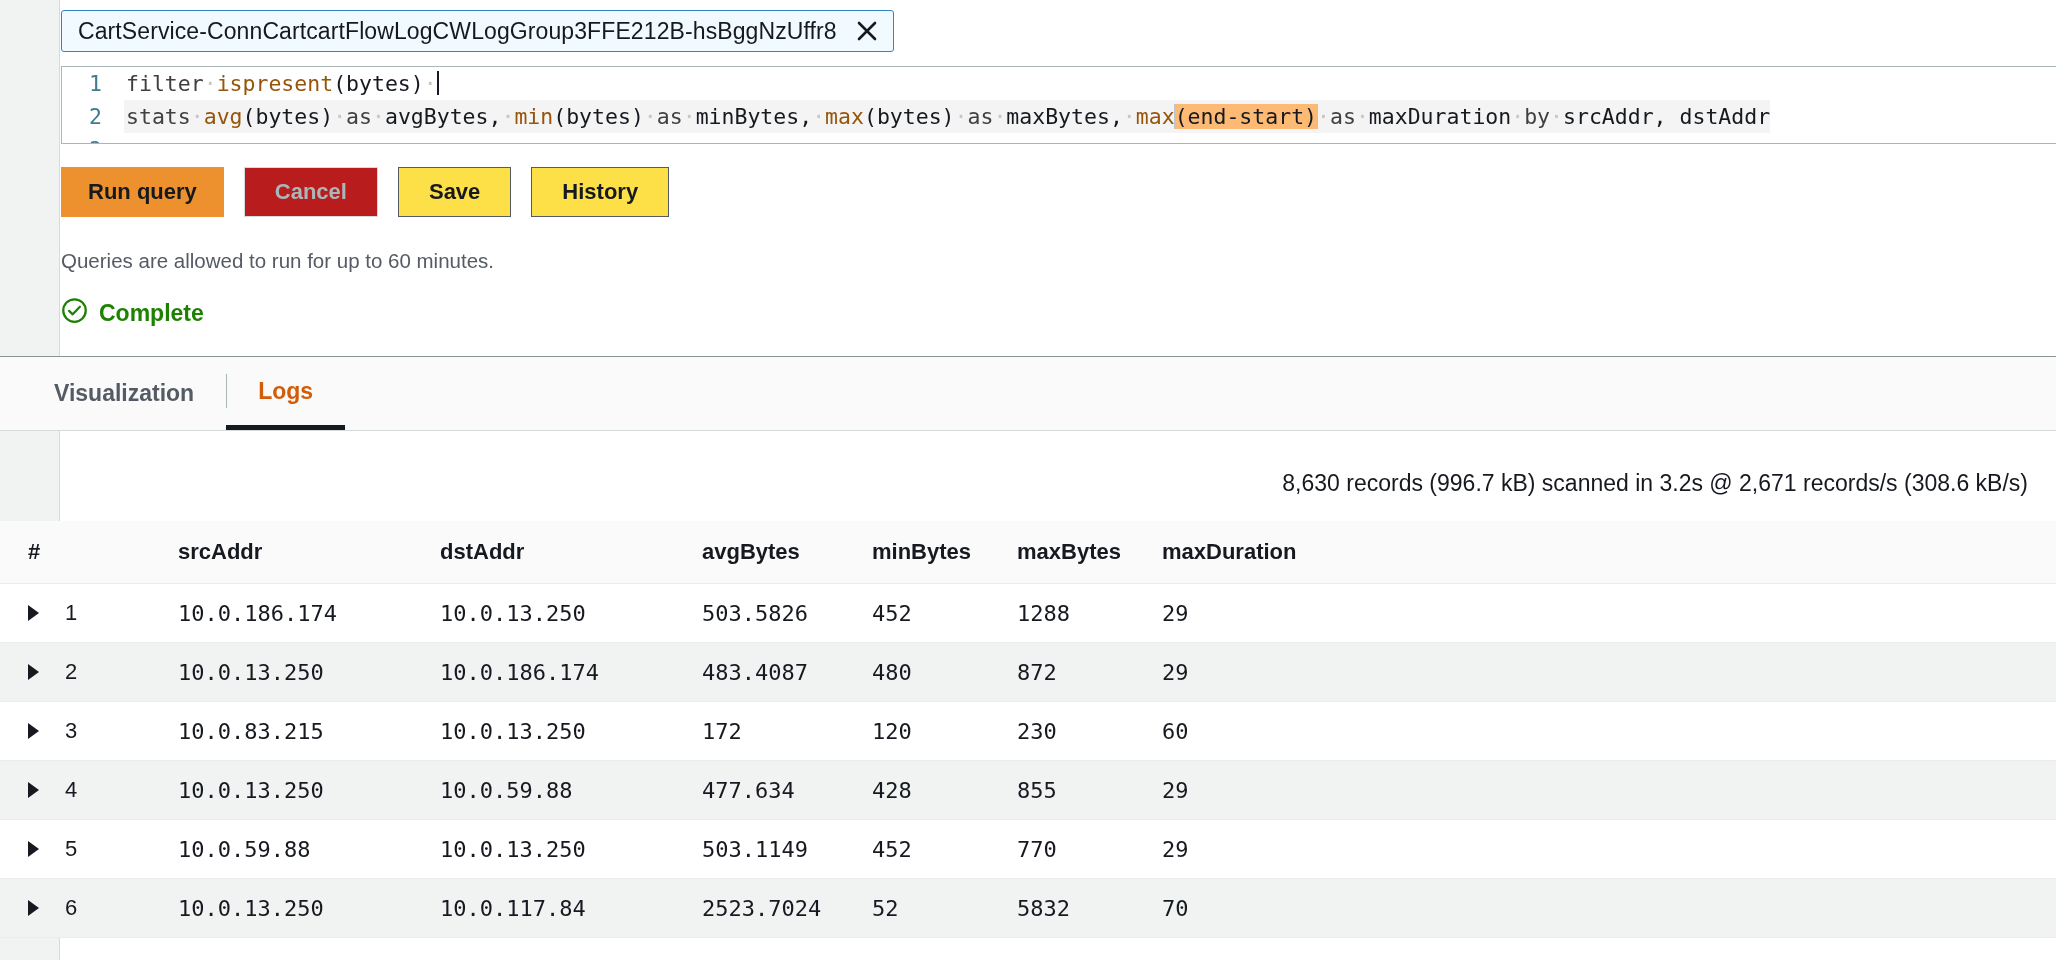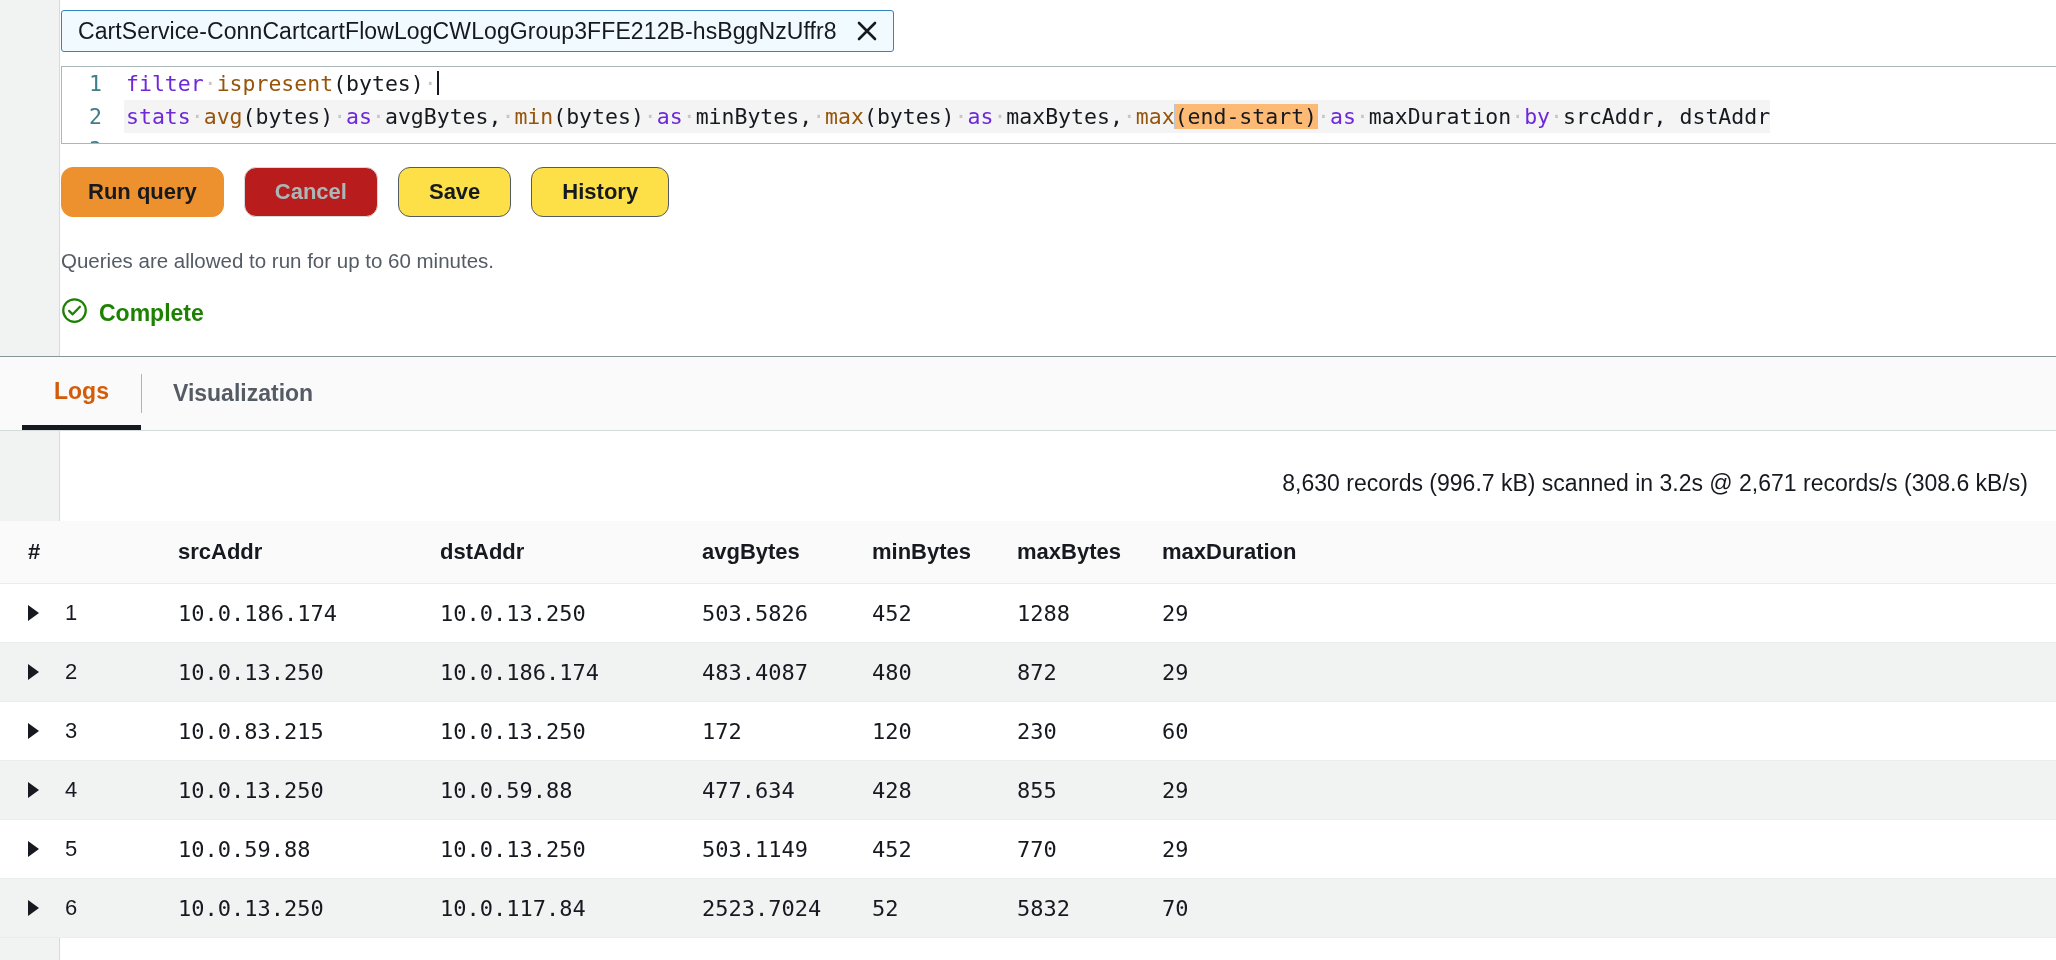--- a/index.html
+++ b/index.html
@@ -98,21 +98,21 @@
     text-align: right;
     padding-right: 22px;
     box-sizing: border-box;
     color: #3f7c8c;
     font-family: "DejaVu Sans Mono", "Liberation Mono", monospace;
     font-size: 21.5px;
     user-select: none;
   }
   .code-text { padding-left: 2px; }
   .line2 .code-text { background: #f4f4f4; }
-  .kw   { color: #6d28d9; }
+  .kw   { color: #404040; }
   .fn   { color: #96550a; }
   .pl   { color: #16191f; }
   .dot  { color: #c6c6c6; }
   .brhl {
     background: #fdba74;
     border-left: 1px solid #b9c6d6;
     border-right: 1px solid #b9c6d6;
     margin: 6px -1px;
   }
   .caret {
@@ -125,21 +125,21 @@
 
   
   .btn-row {
     display: flex;
     align-items: center;
     gap: 20px;
     margin-top: 23px;
   }
   .btn {
     height: 50px;
-    border-radius: 12px;
+    border-radius: 0;
     font-size: 22px;
     font-weight: bold;
     display: inline-flex;
     align-items: center;
     justify-content: center;
     box-sizing: border-box;
     cursor: pointer;
     font-family: "Liberation Sans", sans-serif;
   }
   .btn-primary {
@@ -346,22 +346,22 @@
           <circle cx="12" cy="12" r="10" stroke="#1d8102" stroke-width="2" fill="none"></circle>
           <path d="M7.2 12.3 L10.4 15.4 L16.8 8.7" stroke="#1d8102" stroke-width="2" fill="none" stroke-linecap="round" stroke-linejoin="round"></path>
         </svg>
       </span>
       <span>Complete</span>
     </div>
 
     <div class="hr"></div>
 
     <div class="tabs">
+      <div class="tab">Visualization</div>
       <div class="tab active">Logs</div>
-      <div class="tab">Visualization</div>
     </div>
 
     <div class="summary">
       <div class="summary-line2">8,630 records (996.7 kB) scanned in 3.2s @ 2,671 records/s (308.6 kB/s)</div>
     </div>
 
     <table class="tbl">
       <thead>
         <tr>
           <th class="col-idx hdr-pad">#</th>

